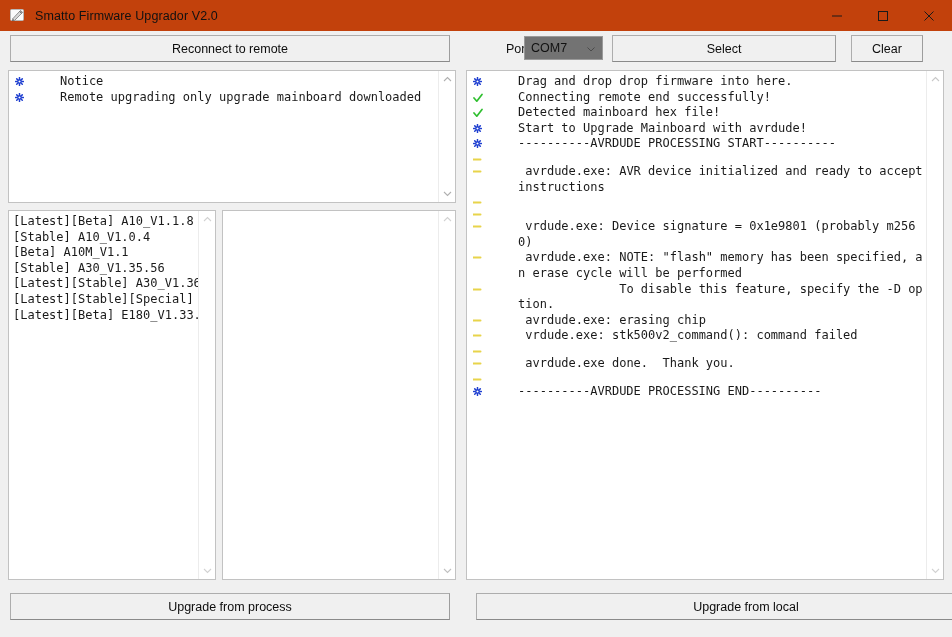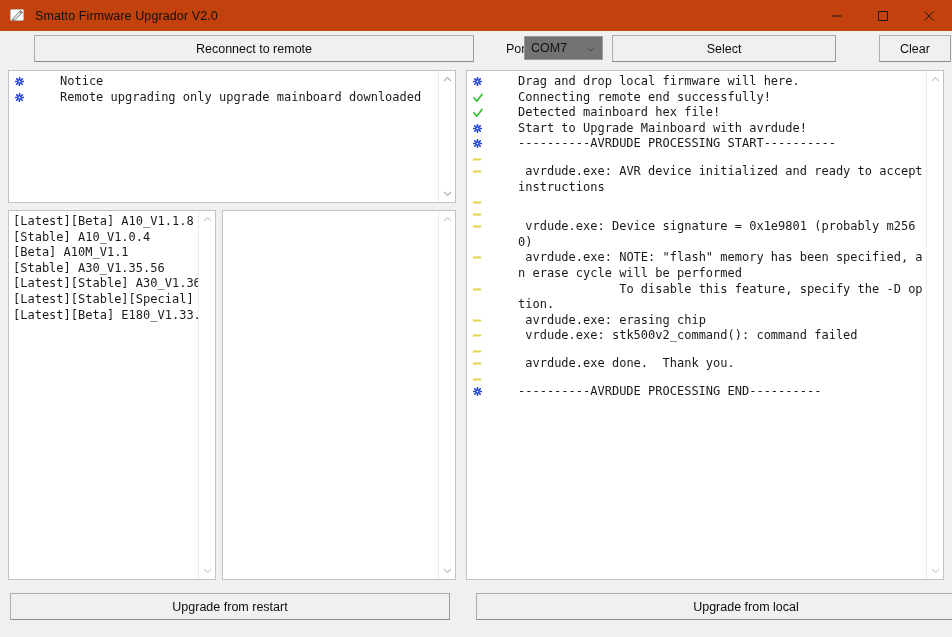--- a/index.html
+++ b/index.html
@@ -60,21 +60,21 @@
     font-family: "Liberation Sans", sans-serif;
     font-size: 12.5px;
     color: #0d0d0d;
     display: flex; align-items: center; justify-content: center;
     padding: 0;
     white-space: nowrap;
     user-select: none;
   }
   #btn-reconnect {
     position: absolute; left: 10px; top: 4px;
-    width: 440px; height: 27px; margin-left: 24px;
+    width: 440px; height: 27px;
   }
   #port-label {
     position: absolute; left: 506px; top: 11px;
     font-size: 12.5px; color: #111;
   }
   #port-select {
     position: absolute; left: 524px; top: 5px;
     width: 79px; height: 24px;
     background: #737373;
     border: 1px solid #9a9a9a;
@@ -86,21 +86,21 @@
     position: absolute; right: 6px; top: 50%;
     transform: translateY(-50%);
     width: 10px; height: 10px;
   }
   #btn-select {
     position: absolute; left: 612px; top: 4px;
     width: 224px; height: 27px;
   }
   #btn-clear {
     position: absolute; left: 851px; top: 4px;
-    width: 72px; height: 27px; margin-left: 28px;
+    width: 72px; height: 27px;
   }
 
   
   .panel {
     position: absolute;
     background: #ffffff;
     border: 1px solid #c2c2c2;
     overflow: hidden;
   }
   .panel-inner {
@@ -320,21 +320,21 @@
             <svg width="9" height="9" viewBox="0 0 9 9">
               <g stroke="#1f3fd0" stroke-width="1.5" stroke-linecap="round">
                 <line x1="4.5" y1="0.6" x2="4.5" y2="8.4"></line>
                 <line x1="0.6" y1="4.5" x2="8.4" y2="4.5"></line>
                 <line x1="1.7" y1="1.7" x2="7.3" y2="7.3"></line>
                 <line x1="7.3" y1="1.7" x2="1.7" y2="7.3"></line>
               </g>
               <circle cx="4.5" cy="4.5" r="1.6" fill="#ffffff" stroke="#1f3fd0" stroke-width="1.1"></circle>
             </svg>
           </span>
-          <span class="linetext">Drag and drop local firmware will here.</span>
+          <span class="linetext">Drag and drop drop firmware into here.</span>
         </div>
         <div class="logline">
           <span class="bullet">
             <svg width="10" height="10" viewBox="0 0 10 10">
               <polyline points="1,5 3.8,8.2 9,1.4" fill="none" stroke="#2fbf2f" stroke-width="1.7" stroke-linecap="round" stroke-linejoin="round"></polyline>
             </svg>
           </span>
           <span class="linetext">Connecting remote end successfully!</span>
         </div>
         <div class="logline">
@@ -492,16 +492,16 @@
           </svg>
       </div>
       <div class="sb-arrow down">
         <svg width="9" height="9" viewBox="0 0 9 9">
             <polyline points="1,3 4.5,6.5 8,3" fill="none" stroke="#d2d2d2" stroke-width="1.1"></polyline>
           </svg>
       </div>
     </div>
   </div>
 
-  <div class="btn" id="btn-upgrade-remote">Upgrade from restart</div>
+  <div class="btn" id="btn-upgrade-remote">Upgrade from process</div>
   <div class="btn" id="btn-upgrade-local">Upgrade from local</div>
 
 </div>
 
 </body></html>

